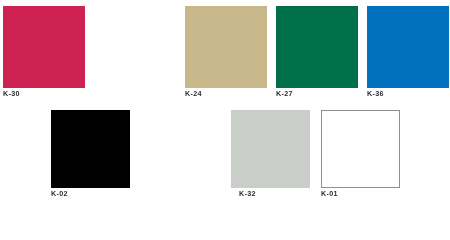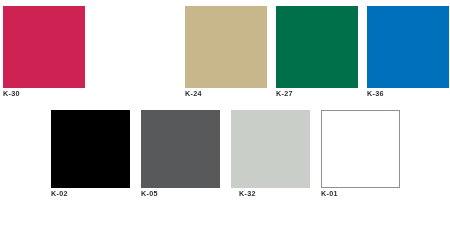--- a/index.html
+++ b/index.html
@@ -60,24 +60,20 @@
       <div class="swatch-label" style="top: 83px; color: rgb(43, 43, 51);">K-27</div>
     </div>
     <div class="swatch-cell" style="left: 367px; top: 6px; width: 82px; height: 93px;">
       <div class="swatch-chip" title="#006FBC" style="width: 82px; height: 82px; background: rgb(0, 111, 188);"></div>
       <div class="swatch-label" style="top: 83px; color: rgb(43, 43, 51);">K-36</div>
     </div>
     <div class="swatch-cell" style="left: 51px; top: 110px; width: 79px; height: 89px;">
       <div class="swatch-chip" title="#000000" style="width: 79px; height: 78px; background: rgb(0, 0, 0);"></div>
       <div class="swatch-label" style="top: 79px; color: rgb(43, 43, 51);">K-02</div>
     </div>
-    <div class="swatch-cell" style="left: 141px; top: 110px; width: 79px; height: 89px;">
-      <div class="swatch-chip" title="#58595B" style="width: 79px; height: 78px; background: rgb(88, 89, 91);"></div>
-      <div class="swatch-label" style="top: 79px; color: rgb(43, 43, 51);">K-05</div>
-    </div>
     <div class="swatch-cell" style="left: 231px; top: 110px; width: 79px; height: 89px;">
       <div class="swatch-chip" title="#CACEC8" style="width: 79px; height: 78px; background: rgb(202, 206, 200);"></div>
       <div class="swatch-label" style="top: 79px; color: rgb(43, 43, 51); margin-left: 8px;">K-32</div>
     </div>
     <div class="swatch-cell" style="left: 321px; top: 110px; width: 79px; height: 89px;">
       <div class="swatch-chip bordered" title="#FFFFFF" style="width: 79px; height: 78px; background: rgb(255, 255, 255); border-color: rgb(141, 144, 148);"></div>
       <div class="swatch-label" style="top: 79px; color: rgb(43, 43, 51);">K-01</div>
     </div>
   </div>
 

